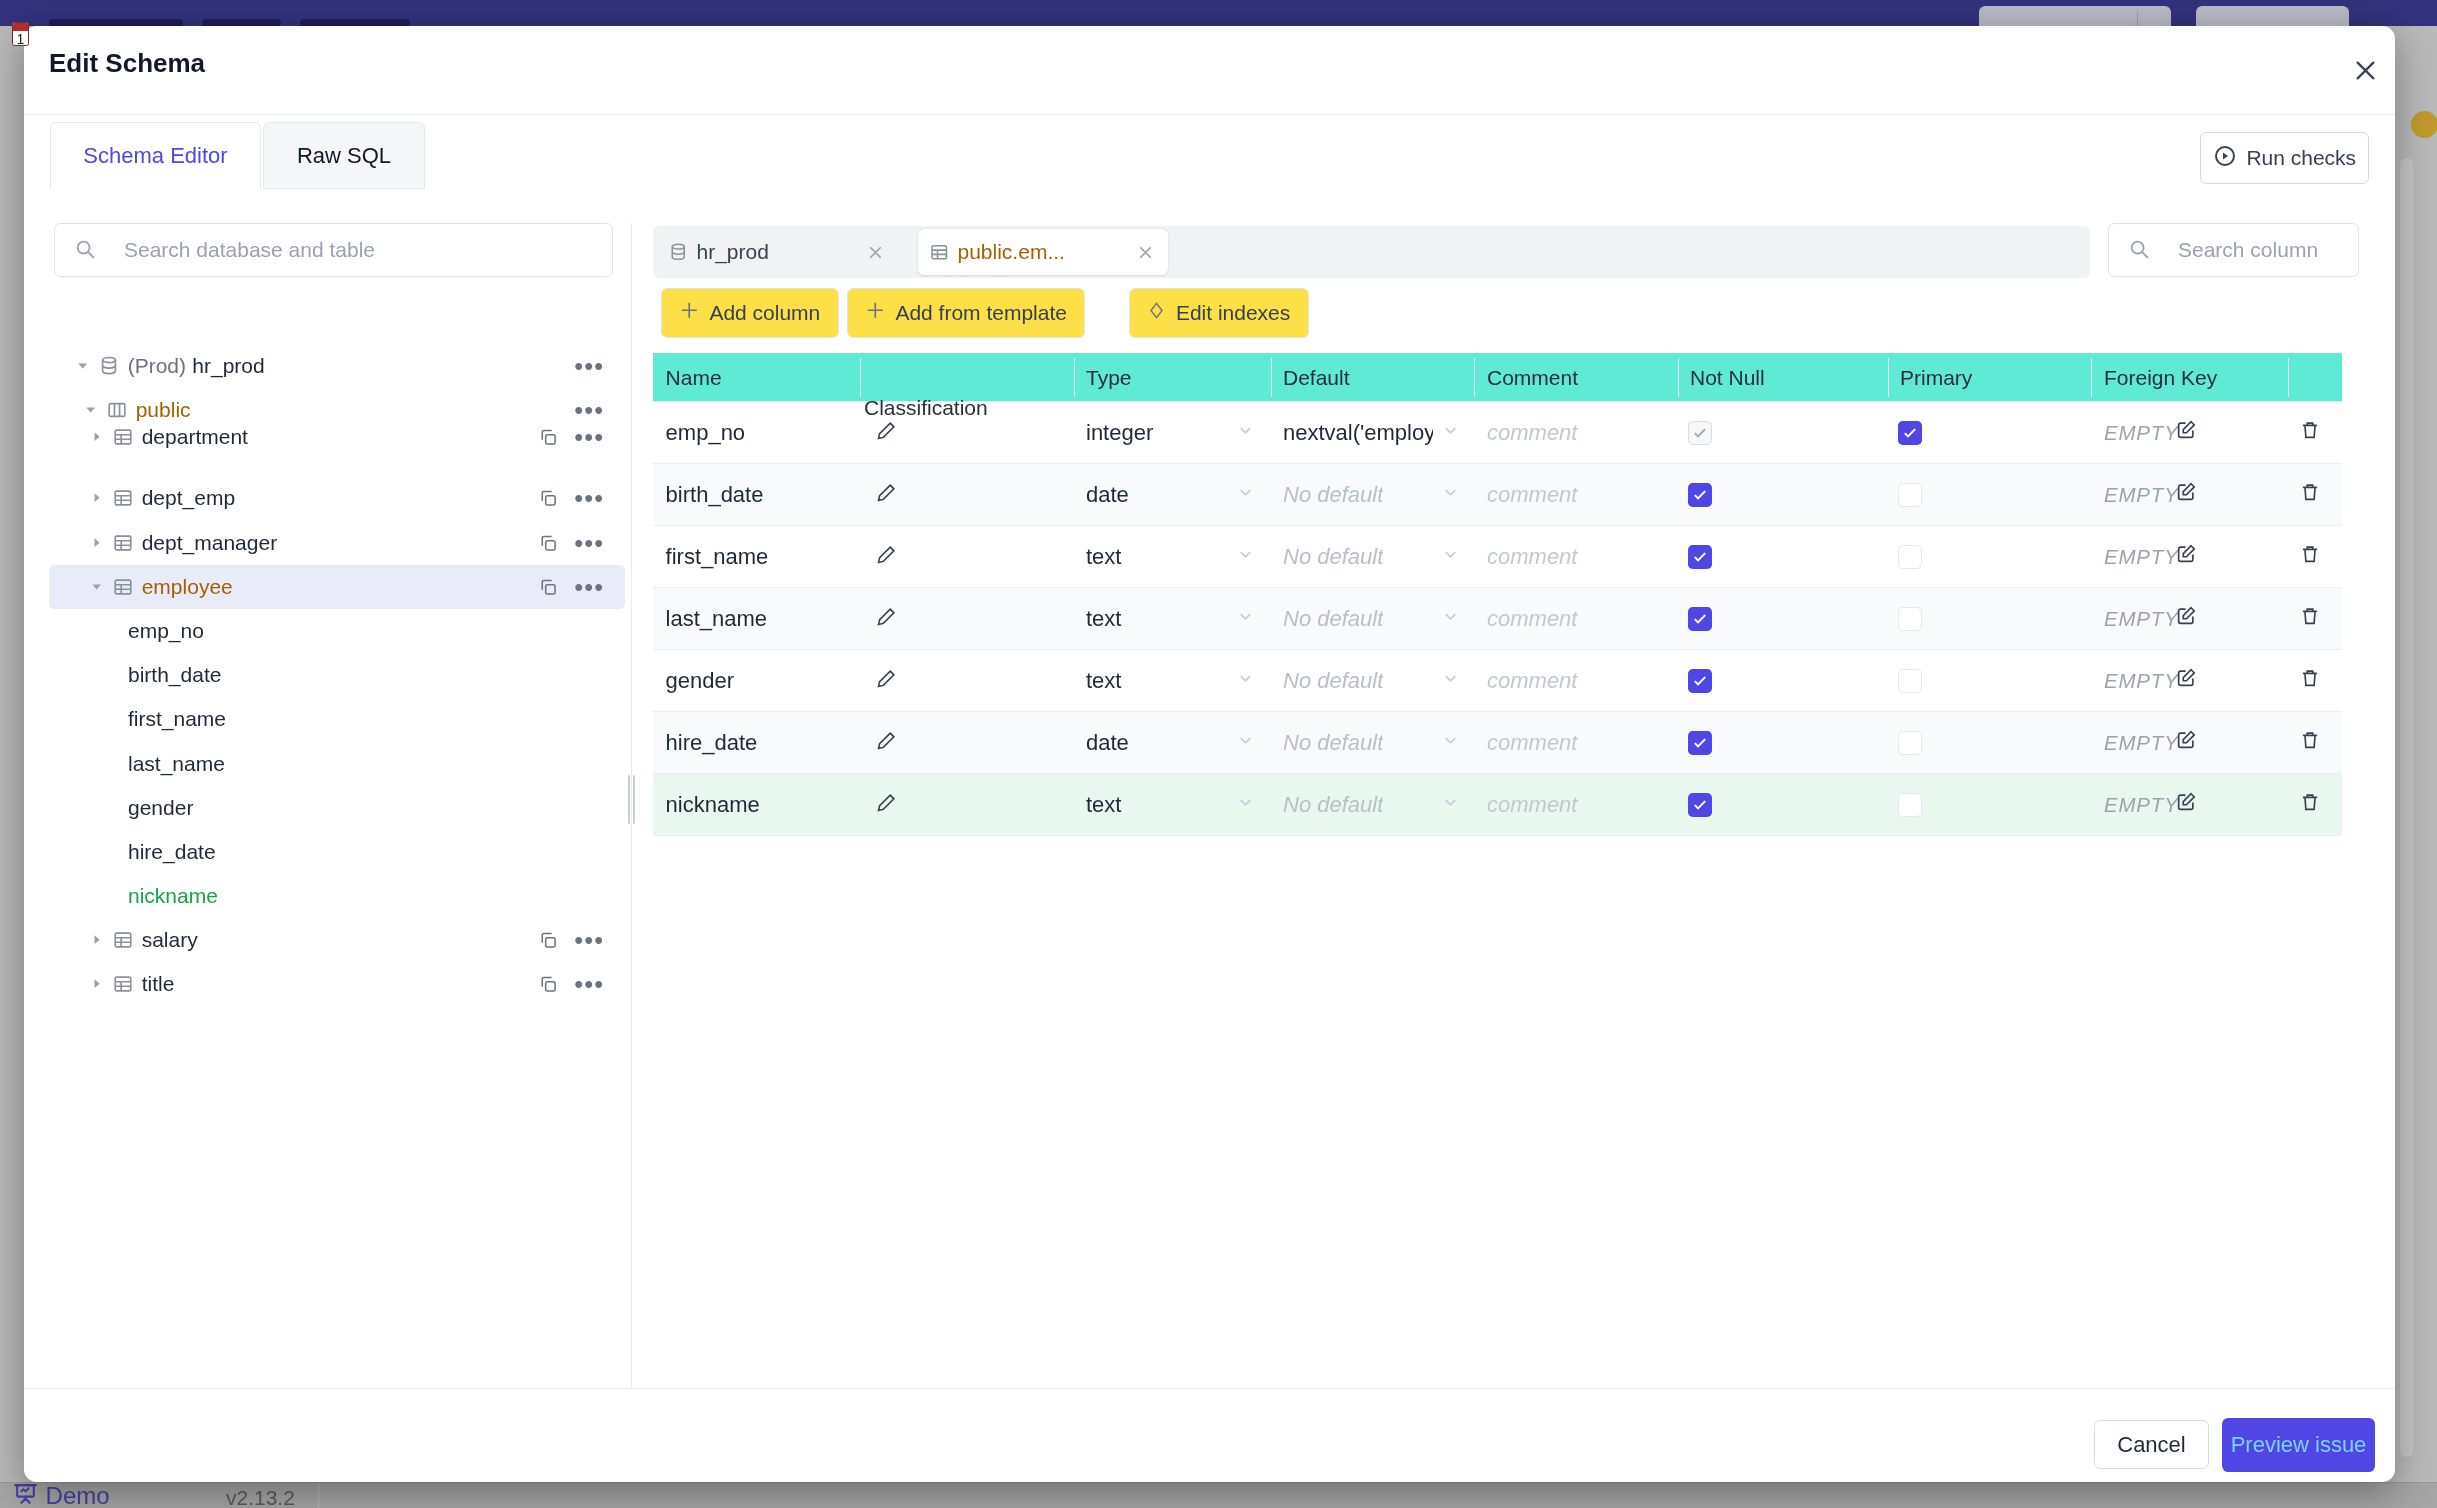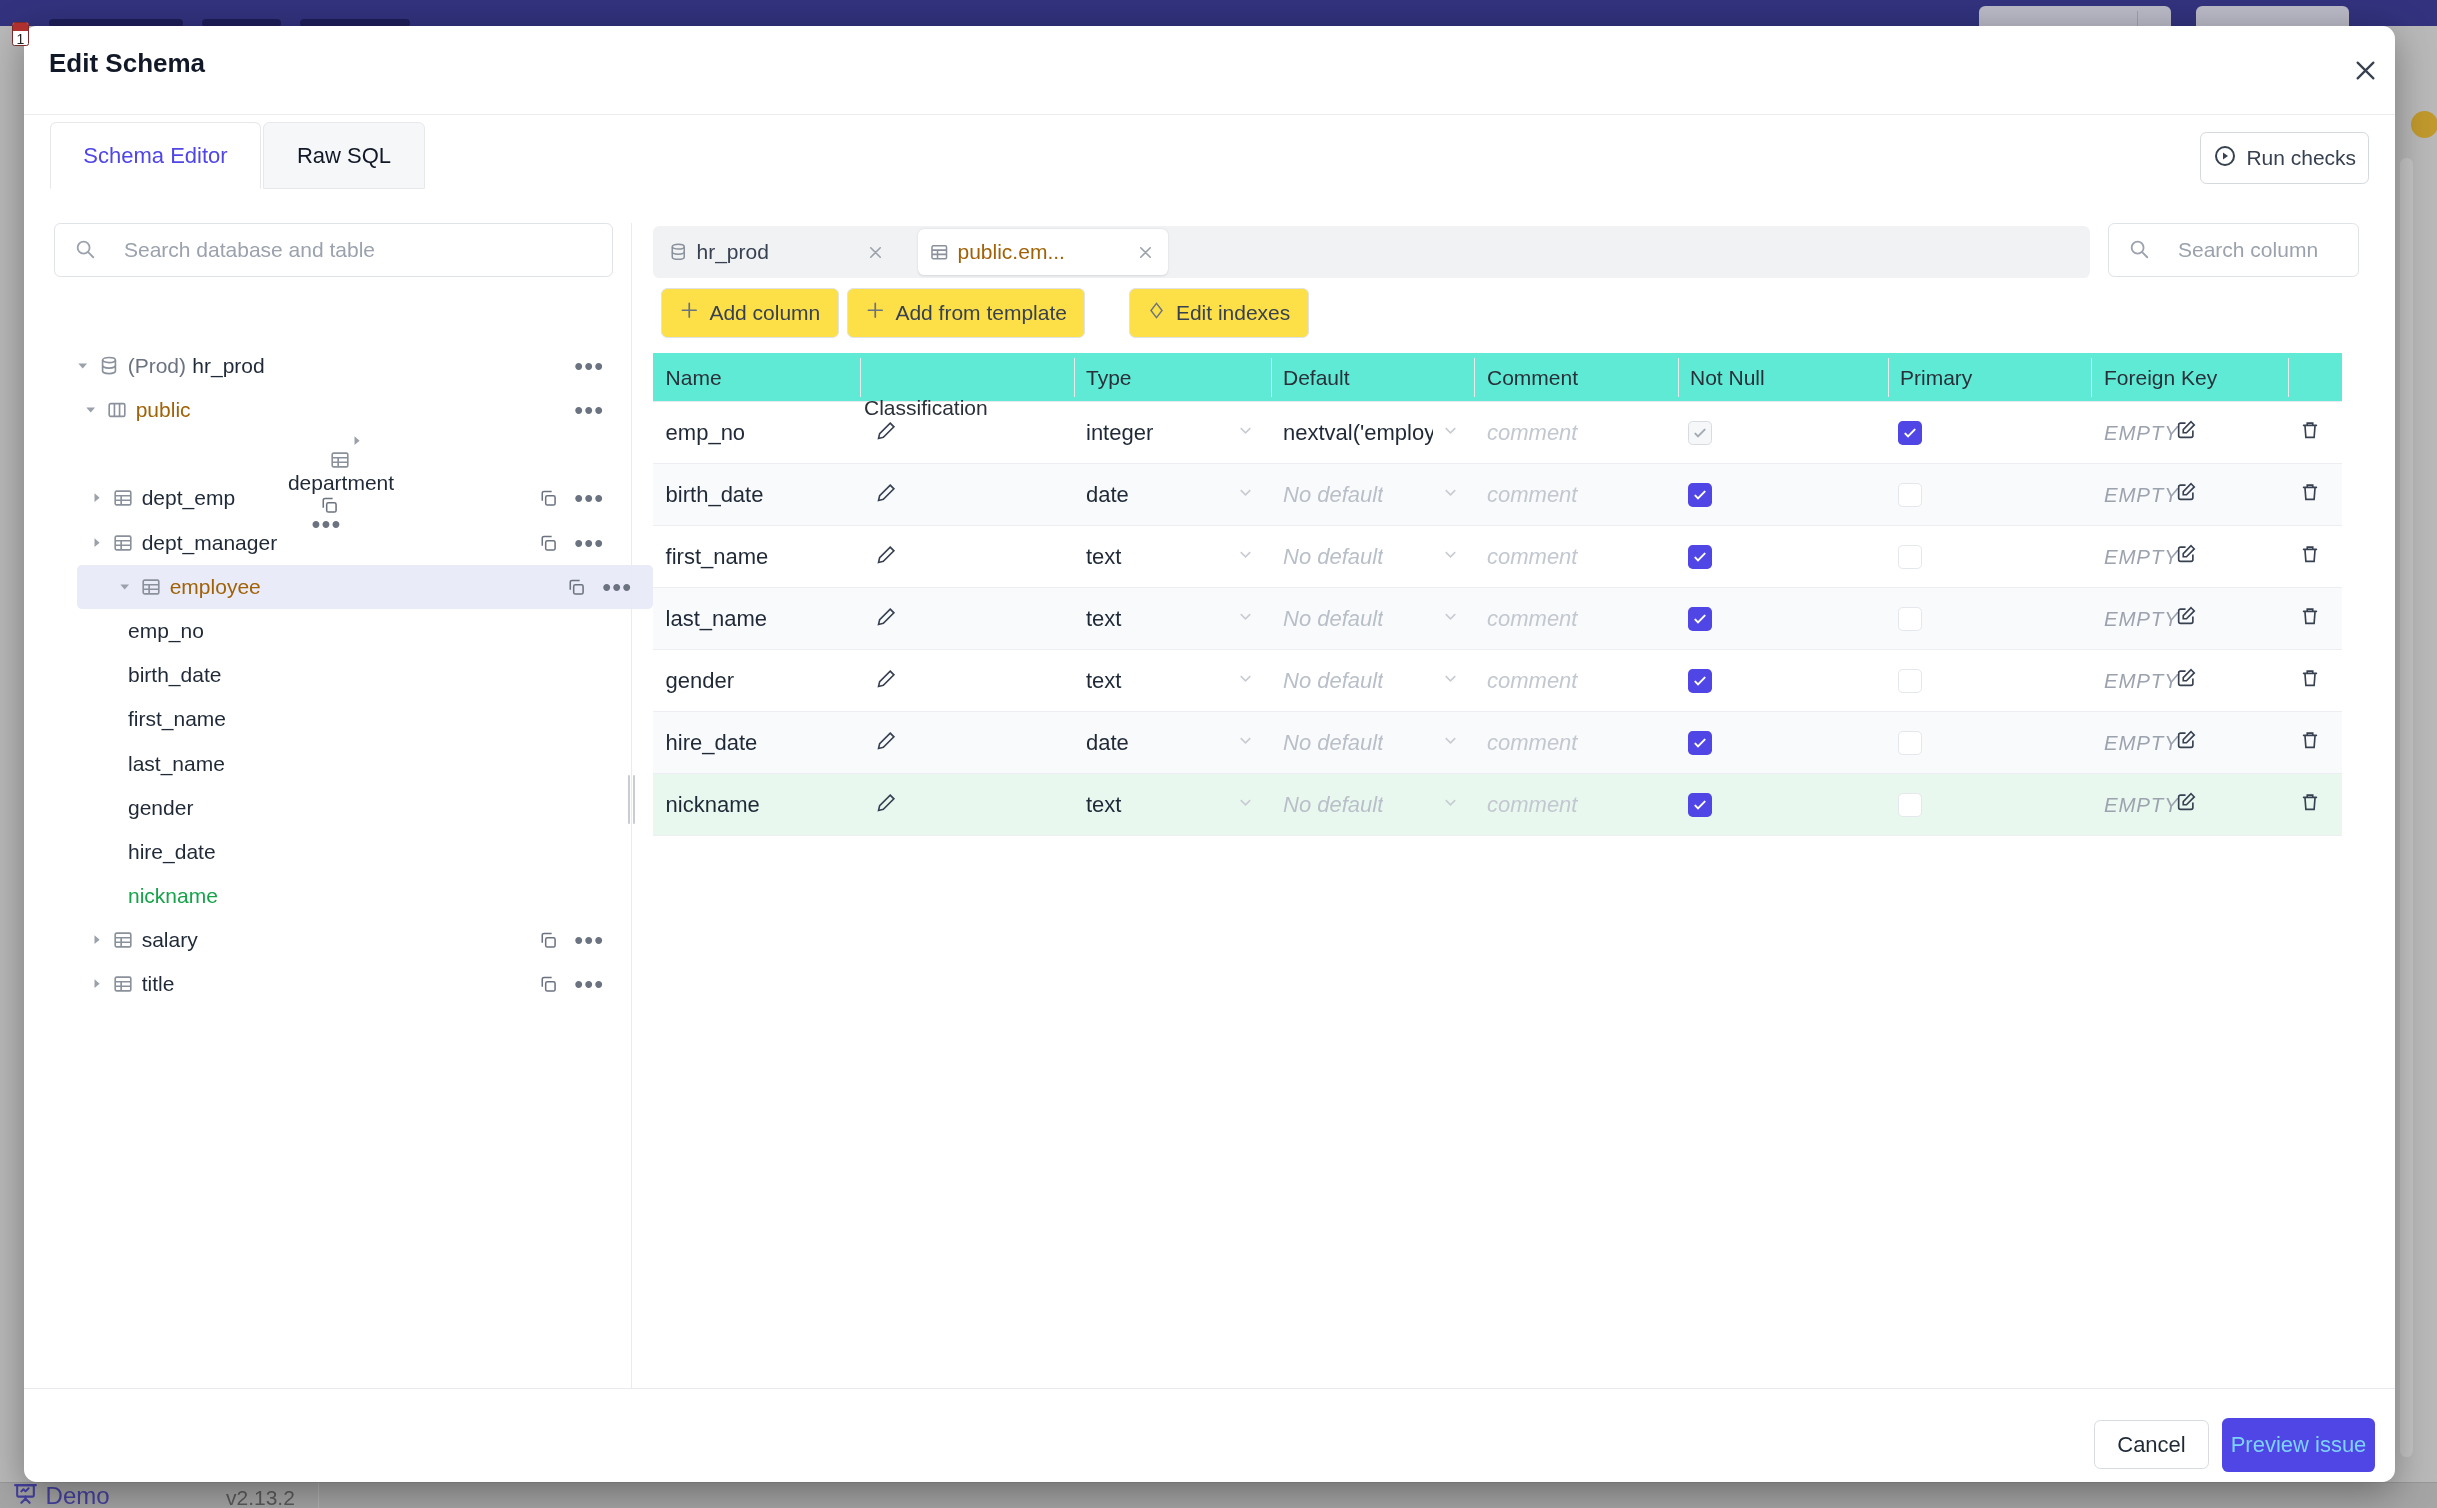--- a/index.html
+++ b/index.html
@@ -208,21 +208,21 @@
         <svg width="22" height="22" viewBox="0 0 24 24" fill="none" stroke="#8a919c" stroke-width="1.8">
           <rect x="3.5" y="5" width="17" height="14" rx="1.5"></rect>
           <path d="M9.2 5v14M14.8 5v14"></path>
         </svg>
       </span>
     <span class="lbl modified" style="margin-left:8px;">public</span>
     <span class="spacer"></span>
     <span class="more">•••</span>
   </div>
 
-  <div class="trow" style="top:406px;flex-direction:column;">
+  <div class="trow" style="top:389px;">
     <span class="caret" style="margin-left:39px;">
         <svg width="17.4" height="17.4" viewBox="0 0 24 24" fill="#9aa1ab">
           <path d="M9 6l7 6-7 6z"></path>
         </svg>
       </span>
     <span class="nicon" style="margin-left:6.3px;">
         <svg width="22" height="22" viewBox="0 0 24 24" fill="none" stroke="#8a919c" stroke-width="1.8">
           <rect x="3.5" y="4.5" width="17" height="15" rx="1.5"></rect>
           <path d="M3.5 9.5h17M3.5 14.5h17M10 9.5v10"></path>
         </svg>
@@ -277,21 +277,21 @@
     <span class="spacer"></span>
     <span class="copy">
         <svg width="20.5" height="20.5" viewBox="0 0 24 24" fill="none" stroke="#6b7280" stroke-width="1.8">
           <rect x="9" y="9" width="11" height="11" rx="2"></rect>
           <path d="M5 15V6a2 2 0 012-2h9"></path>
         </svg>
       </span>
     <span class="more">•••</span>
   </div>
 
-  <div class="trow selected" style="top:539px;margin-left:28px;">
+  <div class="trow selected" style="top:539px;">
     <span class="caret" style="margin-left:39px;">
         <svg width="17.4" height="17.4" viewBox="0 0 24 24" fill="#9aa1ab">
           <path d="M6 9l6 7 6-7z"></path>
         </svg>
       </span>
     <span class="nicon" style="margin-left:6.3px;">
         <svg width="22" height="22" viewBox="0 0 24 24" fill="none" stroke="#8a919c" stroke-width="1.8">
           <rect x="3.5" y="4.5" width="17" height="15" rx="1.5"></rect>
           <path d="M3.5 9.5h17M3.5 14.5h17M10 9.5v10"></path>
         </svg>

